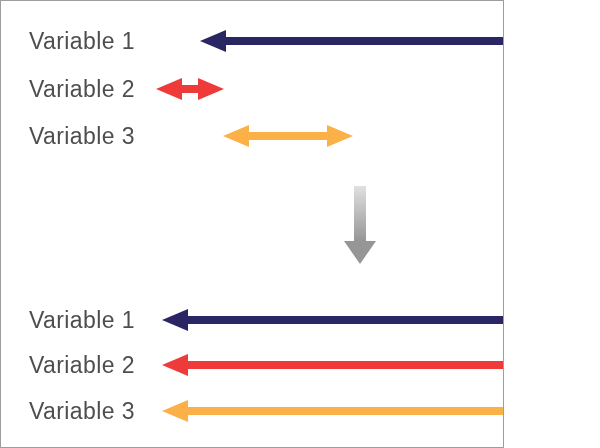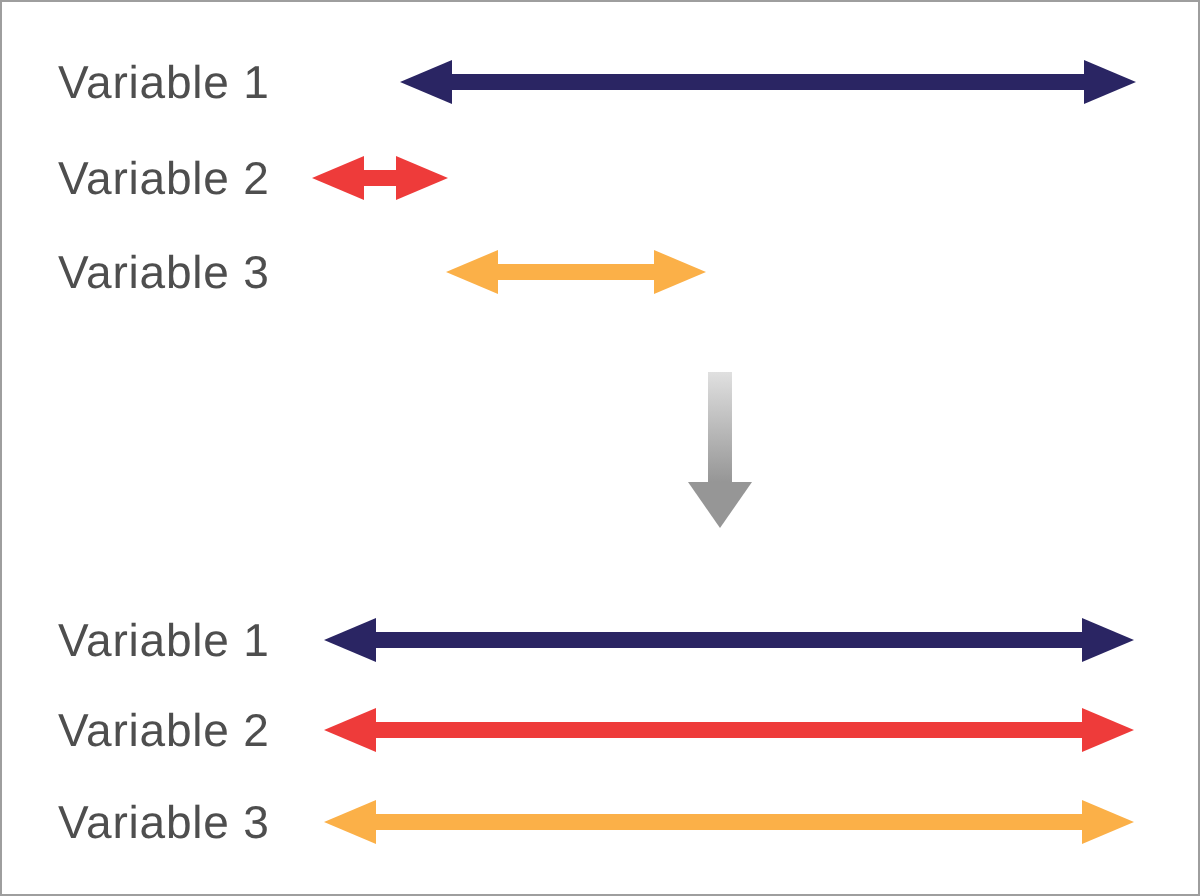--- a/index.html
+++ b/index.html
@@ -1,18 +1,18 @@
 <!DOCTYPE html>
 <html style="--variable1: #2a2563; --variable2: #ee3b3a; --variable3: #fbb048; --label-text: #4e4e4e; --frame-border: #9e9e9e; --transform-arrow-top: #e0e0e0; --transform-arrow-bottom: #969696;"><head>
 <meta charset="utf-8">
 <style>
   html,body{margin:0;padding:0;background:#fff;}
   .canvas{
     position:relative;
-    width:600px;height:448px;
+    width:504px;height:448px;
     box-sizing:border-box;
     background:#ffffff;
     border:1px solid var(--frame-border,#9e9e9e);
     font-family:"Liberation Sans",sans-serif;
     overflow:hidden;
   }
   .lbl{
     position:absolute;
     left:28px;
     font-size:23px;

